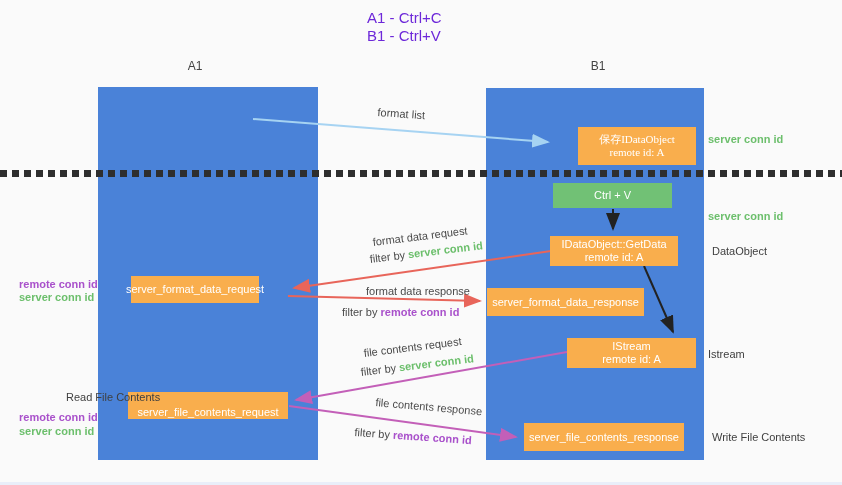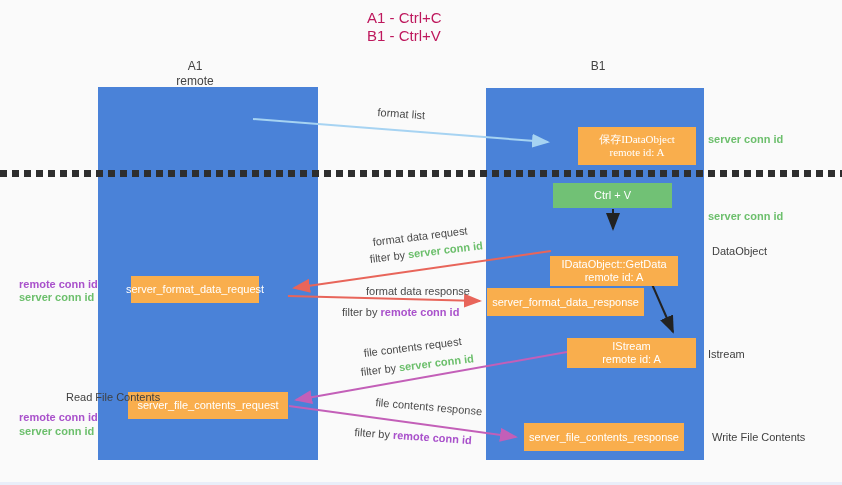--- a/index.html
+++ b/index.html
@@ -1,19 +1,19 @@
 <!DOCTYPE html>
 <html><head>
 <meta charset="utf-8">
 <style>
   html,body{margin:0;padding:0;background:#fafafa;}
   body{font-family:"Liberation Sans","DejaVu Sans",sans-serif;}
   #canvas{position:relative;width:842px;height:485px;background:#fafafa;overflow:hidden;}
 
-  .title{position:absolute;left:367px;top:9px;font-size:15px;line-height:18px;color:#be185d;z-index:10;}
+  .title{position:absolute;left:367px;top:9px;font-size:15px;line-height:18px;color:#6d28d9;z-index:10;}
   .col-header{position:absolute;width:120px;text-align:center;font-size:12px;line-height:15px;color:#434343;z-index:10;}
   .column{position:absolute;background:#4a82d8;z-index:1;}
 
   .node{position:absolute;z-index:10;display:flex;flex-direction:column;align-items:center;justify-content:center;
         color:#ffffff;font-size:11px;line-height:13px;text-align:center;}
   .node.green{background:#71c175;}
   .node.orange{background:#f9ae4d;}
 
   .dotted-line{position:absolute;left:0;top:170px;width:842px;height:7px;z-index:6;
     background:repeating-linear-gradient(to right,#2e2e2e 0,#2e2e2e 7px,transparent 7px,transparent 12px);}
@@ -36,21 +36,20 @@
 
 <div id="canvas">
 
   <div class="title">
     <div>A1 - Ctrl+C</div>
     <div>B1 - Ctrl+V</div>
   </div>
 
   <div class="col-header" style="left:135px;top:59px;">
     <div>A1</div>
-    <div>remote</div>
   </div>
   <div class="col-header" style="left:538px;top:59px;">
     <div>B1</div>
   </div>
 
   <div class="column" style="left:98px;top:87px;width:220px;height:373px;"></div>
   <div class="column" style="left:486px;top:88px;width:218px;height:372px;"></div>
 
   <div class="dotted-line"></div>
 
@@ -81,39 +80,39 @@
 
   <div class="node orange" style="left:578px;top:127px;width:118px;height:38px;font-family:Liberation Serif, serif;">
     <span>保存IDataObject</span>
     <span>remote id: A</span>
   </div>
 
   <div class="node green" style="left:553px;top:183px;width:119px;height:25px;">
     <span>Ctrl + V</span>
   </div>
 
-  <div class="node orange" style="left:550px;top:236px;width:128px;height:30px;margin-top:20px;">
+  <div class="node orange" style="left:550px;top:236px;width:128px;height:30px;">
     <span>IDataObject::GetData</span>
     <span>remote id: A</span>
   </div>
 
   <div class="node orange" style="left:131px;top:276px;width:128px;height:27px;">
     <span>server_format_data_request</span>
   </div>
 
   <div class="node orange" style="left:487px;top:288px;width:157px;height:28px;">
     <span>server_format_data_response</span>
   </div>
 
   <div class="node orange" style="left:567px;top:338px;width:129px;height:30px;">
     <span>IStream</span>
     <span>remote id: A</span>
   </div>
 
-  <div class="node orange" style="left:128px;top:392px;width:160px;height:27px;">
+  <div class="node orange" style="left:128px;top:392px;width:160px;height:27px;justify-content:flex-end;">
     <span>server_file_contents_request</span>
   </div>
 
   <div class="node orange" style="left:524px;top:423px;width:160px;height:28px;">
     <span>server_file_contents_response</span>
   </div>
 
   <div class="arrow-label tilt-dn4" style="left:378px;top:106px;">
     <span>format list</span>
   </div>

